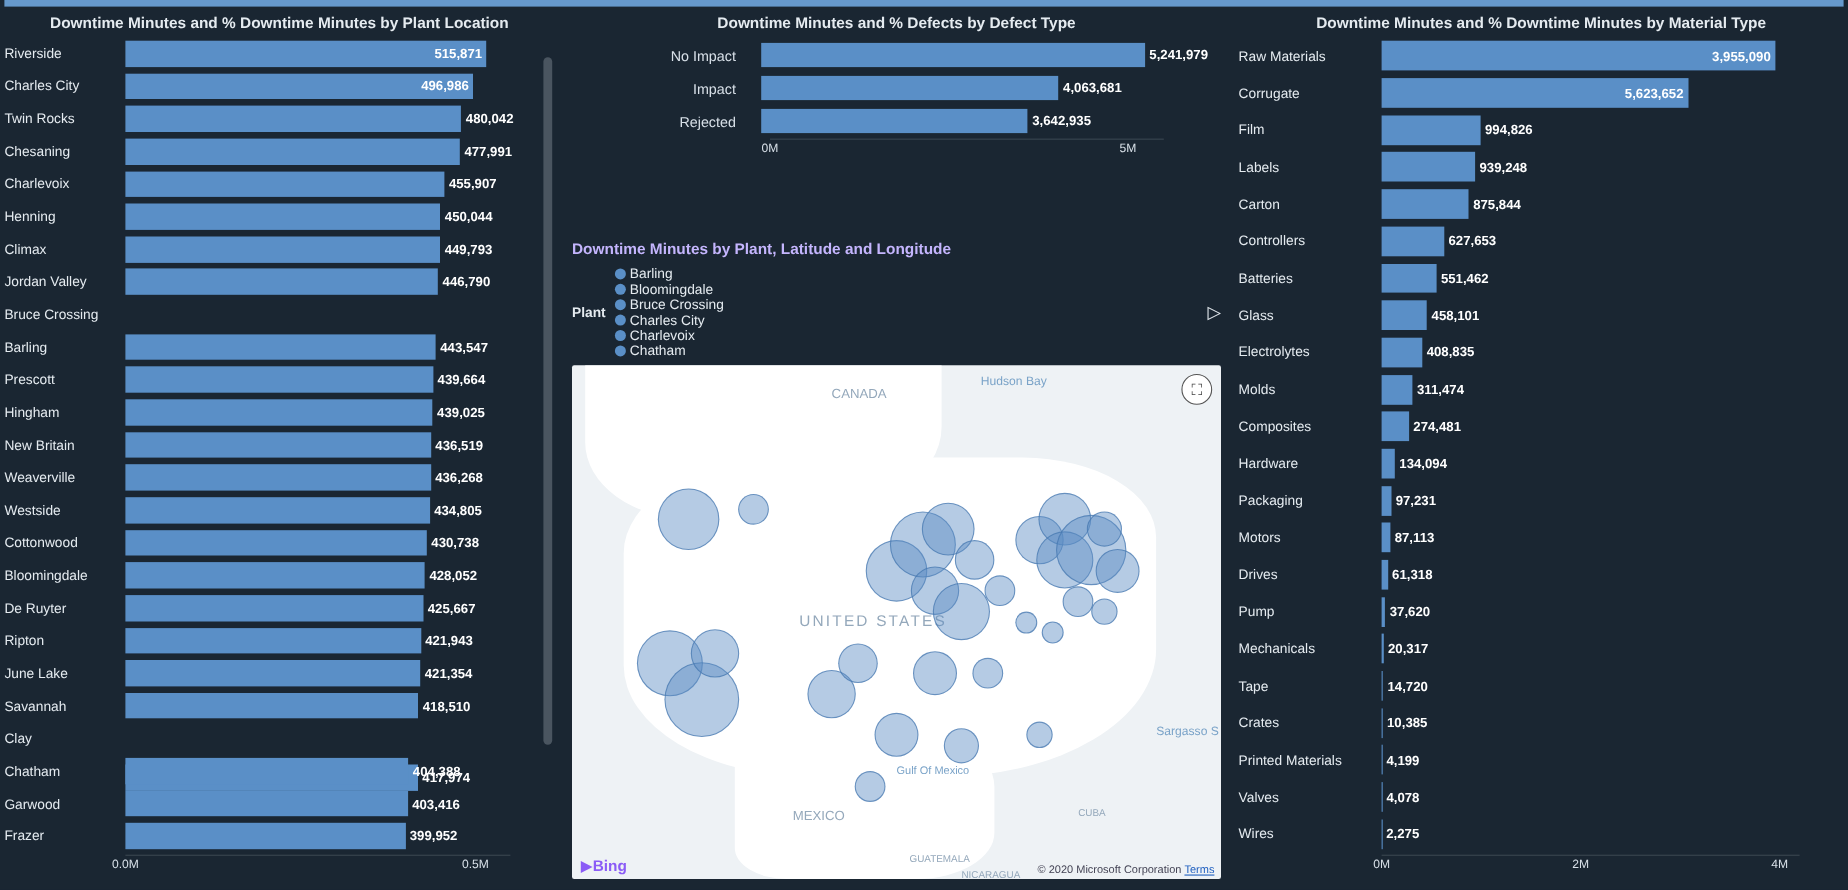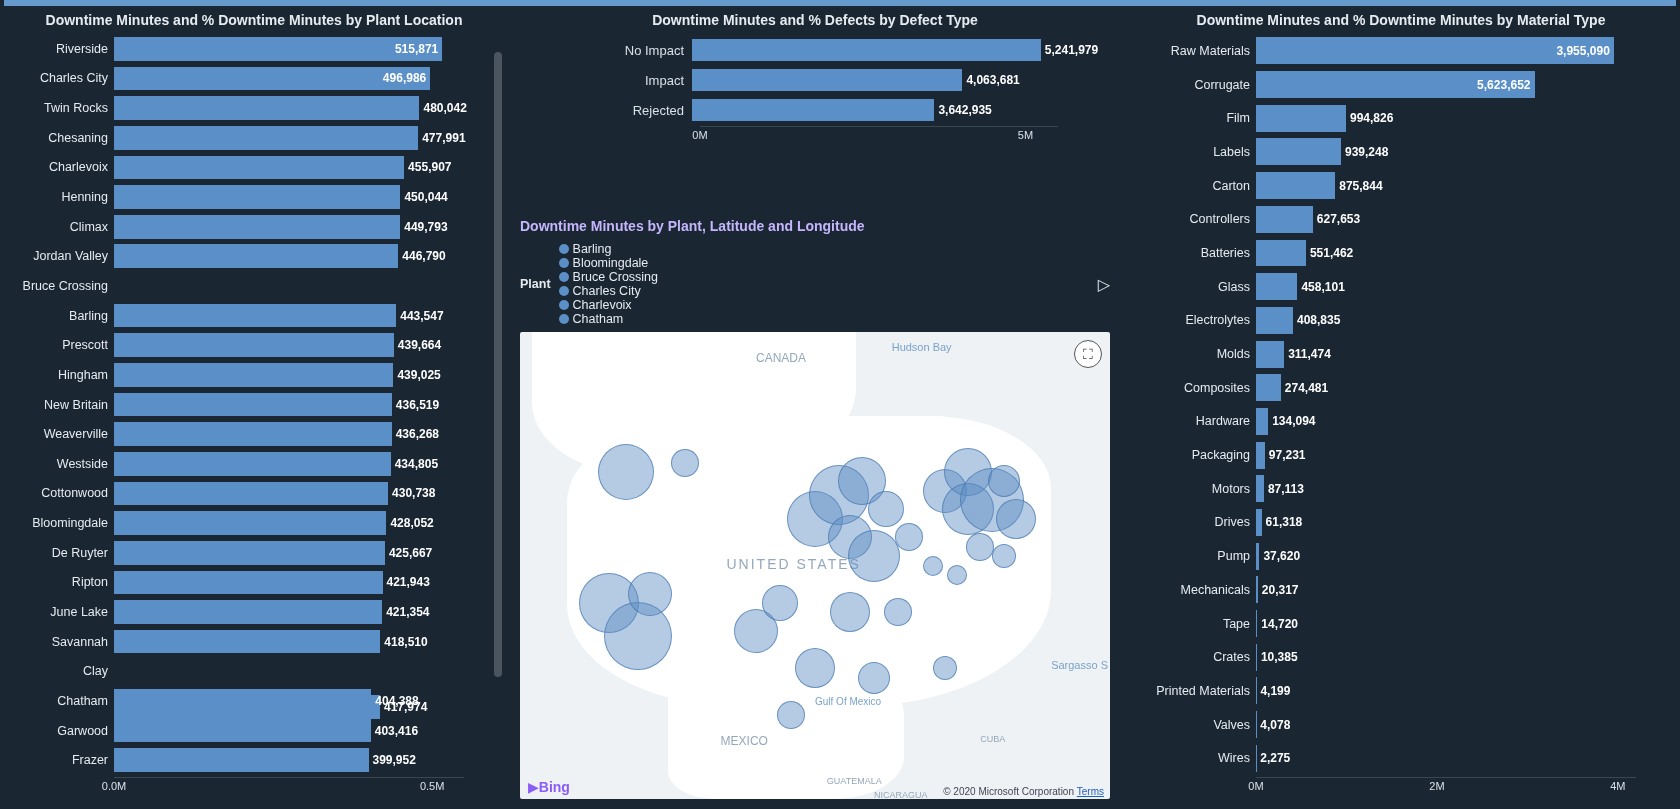--- a/index.html
+++ b/index.html
@@ -7,35 +7,35 @@
   .top-strip { height:6px; background:#6699cc; margin:0 4px; }
   .dashboard { display:flex; height:calc(100% - 8px); padding:0 4px 4px 4px; gap:8px; }
   .panel { background:transparent; }
   .left-panel { width:500px; display:flex; flex-direction:column; }
   .mid-col { flex:1; display:flex; flex-direction:column; gap:8px; }
   .right-panel { width:550px; display:flex; flex-direction:column; }
   .chart-title { font-size:14px; font-weight:600; color:#e5ebf0; text-align:center; padding:6px 0 4px 0; }
   .barchart-body { flex:1; display:flex; position:relative; }
   .bar-rows { flex:1; display:flex; flex-direction:column; padding:2px 40px 2px 0; }
   .bar-row { flex:1; display:flex; align-items:center; min-height:0; }
-  .bar-cat { width:110px; text-align:right; font-size:12.5px; color:#e5ebf0; padding-right:6px; white-space:nowrap; }
+  .bar-cat { width:110px; text-align:left; font-size:12.5px; color:#e5ebf0; padding-right:6px; white-space:nowrap; }
   .right-panel .bar-cat { width:130px; }
   .bar-track { flex:1; height:80%; position:relative; }
   .bar-fill { height:100%; background:#5a8fc7; position:relative; }
   .bar-val { position:absolute; top:50%; transform:translateY(-50%); font-size:12px; font-weight:600; color:#fff; white-space:nowrap; }
   .bar-val.inside { right:4px; }
   .bar-val.outside { left:calc(100% + 4px); color:#fff; }
   .x-axis { height:26px; display:flex; align-items:flex-start; position:relative; margin-left:110px; margin-right:40px; font-size:11px; color:#d8e0e8; border-top:1px solid #3a4650; }
   .right-panel .x-axis { margin-left:130px; }
   .x-tick { position:absolute; top:2px; transform:translateX(-50%); }
   .scroll-thumb { position:absolute; right:2px; top:20px; bottom:100px; width:8px; background:#4a5560; border-radius:4px; }
   .defect-panel { height:200px; padding:0 60px; }
   .defect-rows { display:flex; flex-direction:column; padding-top:4px; }
   .defect-row { height:28px; display:flex; align-items:center; margin-bottom:2px; }
-  .defect-cat { width:120px; text-align:right; padding-right:8px; font-size:13px; }
+  .defect-cat { width:120px; text-align:right; padding-right:23px; font-size:13px; }
   .defect-track { flex:1; height:22px; position:relative; }
   .defect-fill { height:100%; background:#5a8fc7; position:relative; }
   .defect-val { position:absolute; right:4px; top:50%; transform:translateY(-50%); font-size:12px; font-weight:600; color:#fff; }
   .defect-val.outside { left:calc(100% + 4px); right:auto; }
   .defect-axis { margin-left:128px; height:24px; border-top:1px solid #3a4650; position:relative; font-size:11px; }
   .map-panel { flex:1; display:flex; flex-direction:column; }
   .map-title { font-size:14px; font-weight:700; color:#c4b5fd; padding:4px 8px 6px 8px; }
   .legend-row { display:flex; align-items:center; gap:8px; font-size:12.5px; padding:2px 8px 6px 8px; color:#e5ebf0; }
   .legend-item { display:flex; align-items:center; gap:4px; }
   .legend-dot { width:10px; height:10px; border-radius:50%; background:#5a8fc7; }

